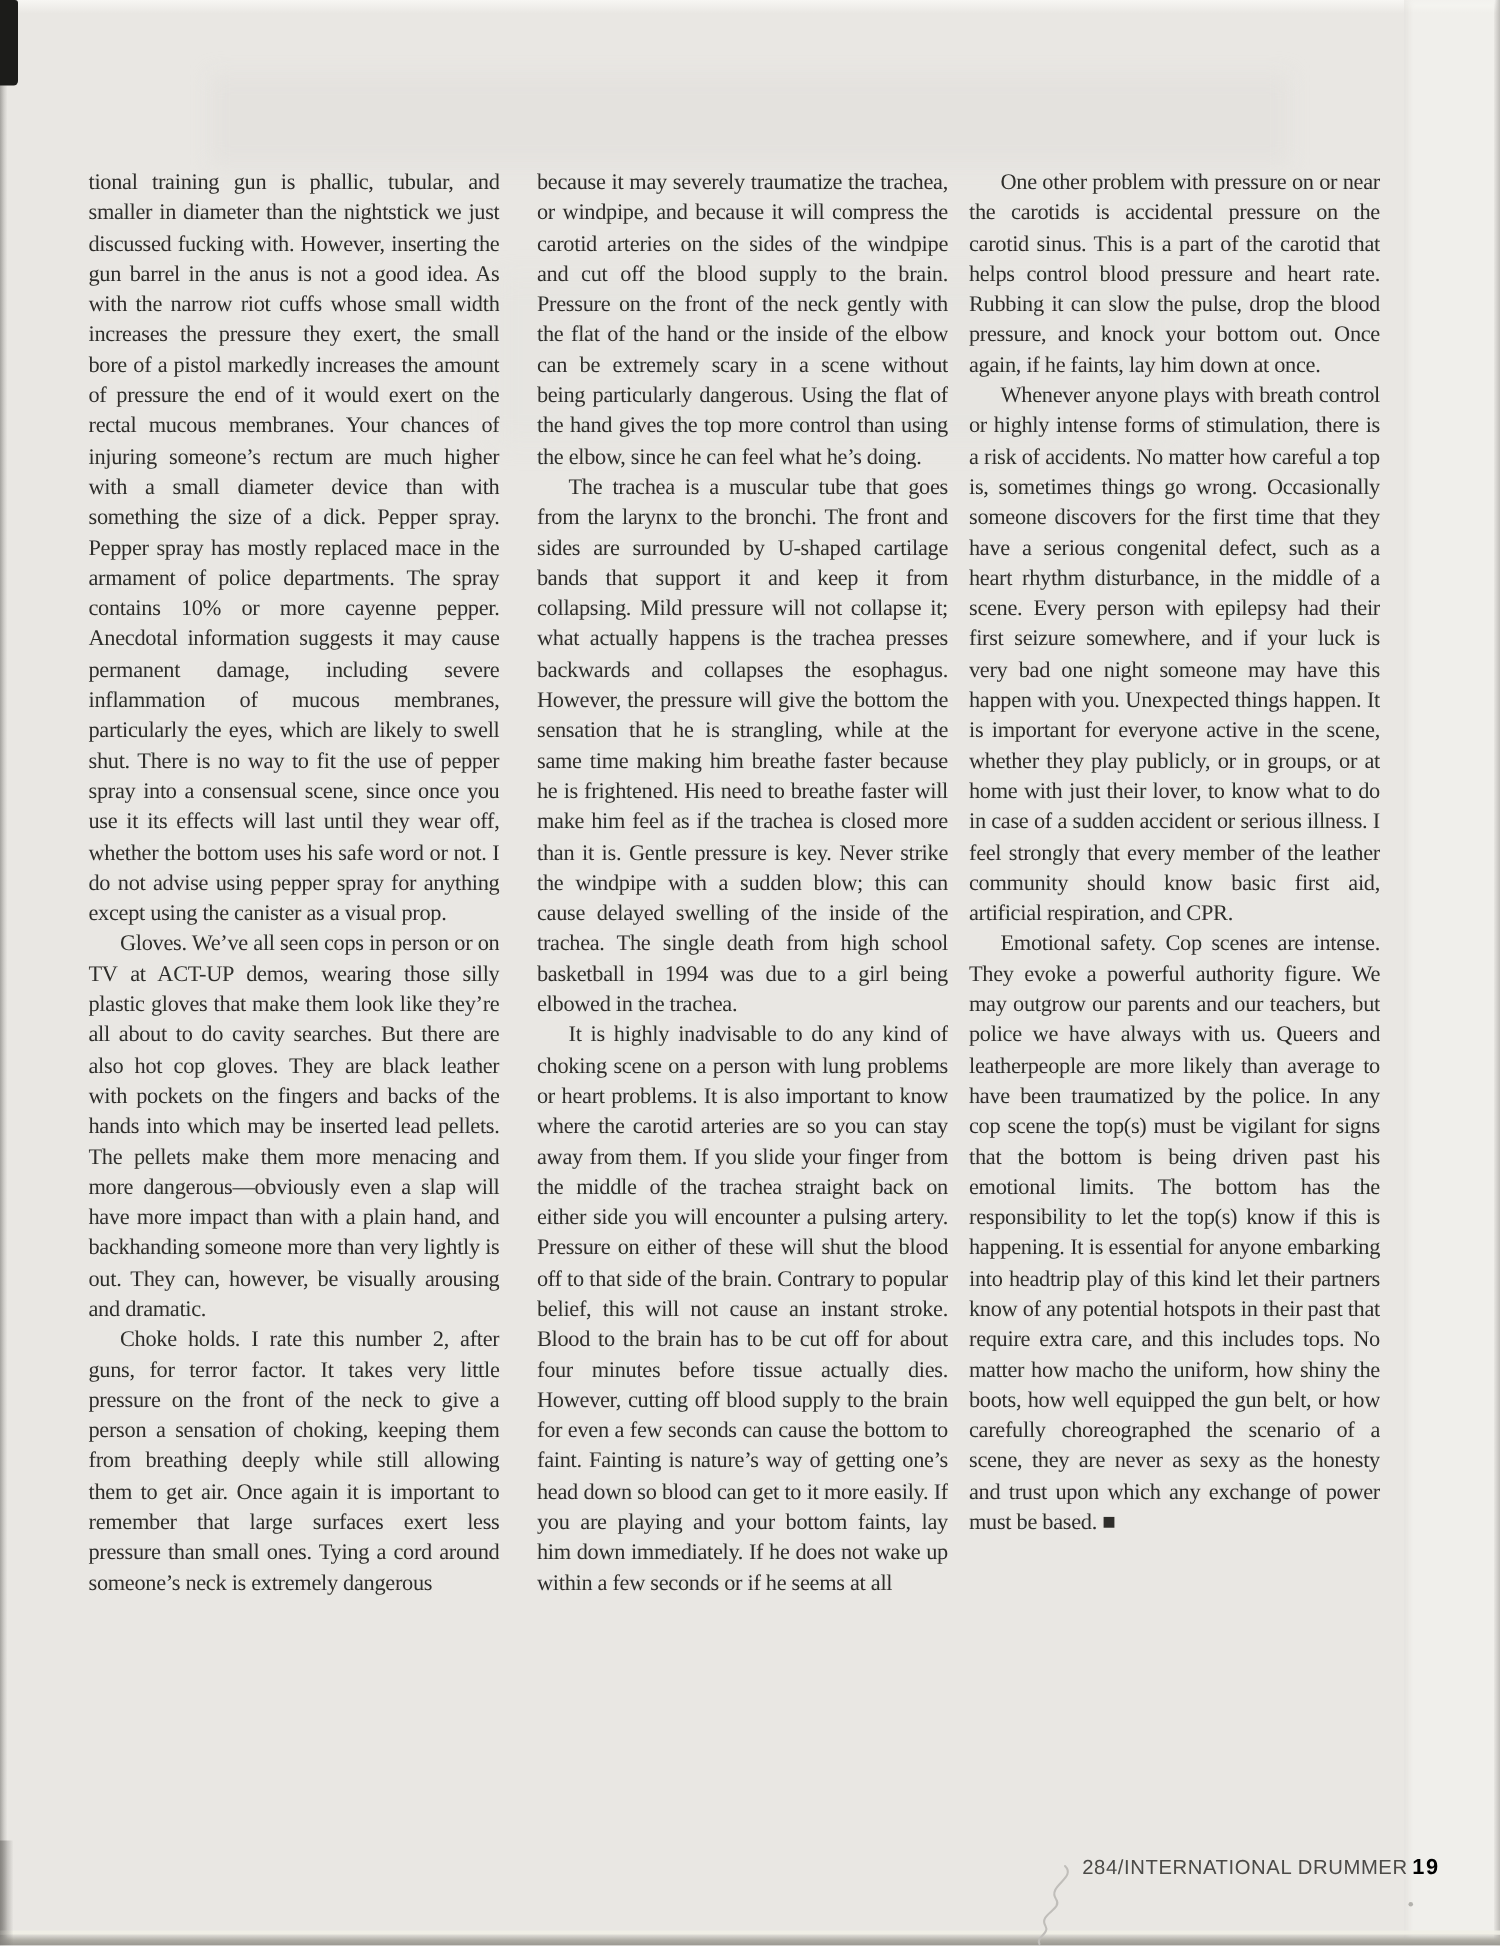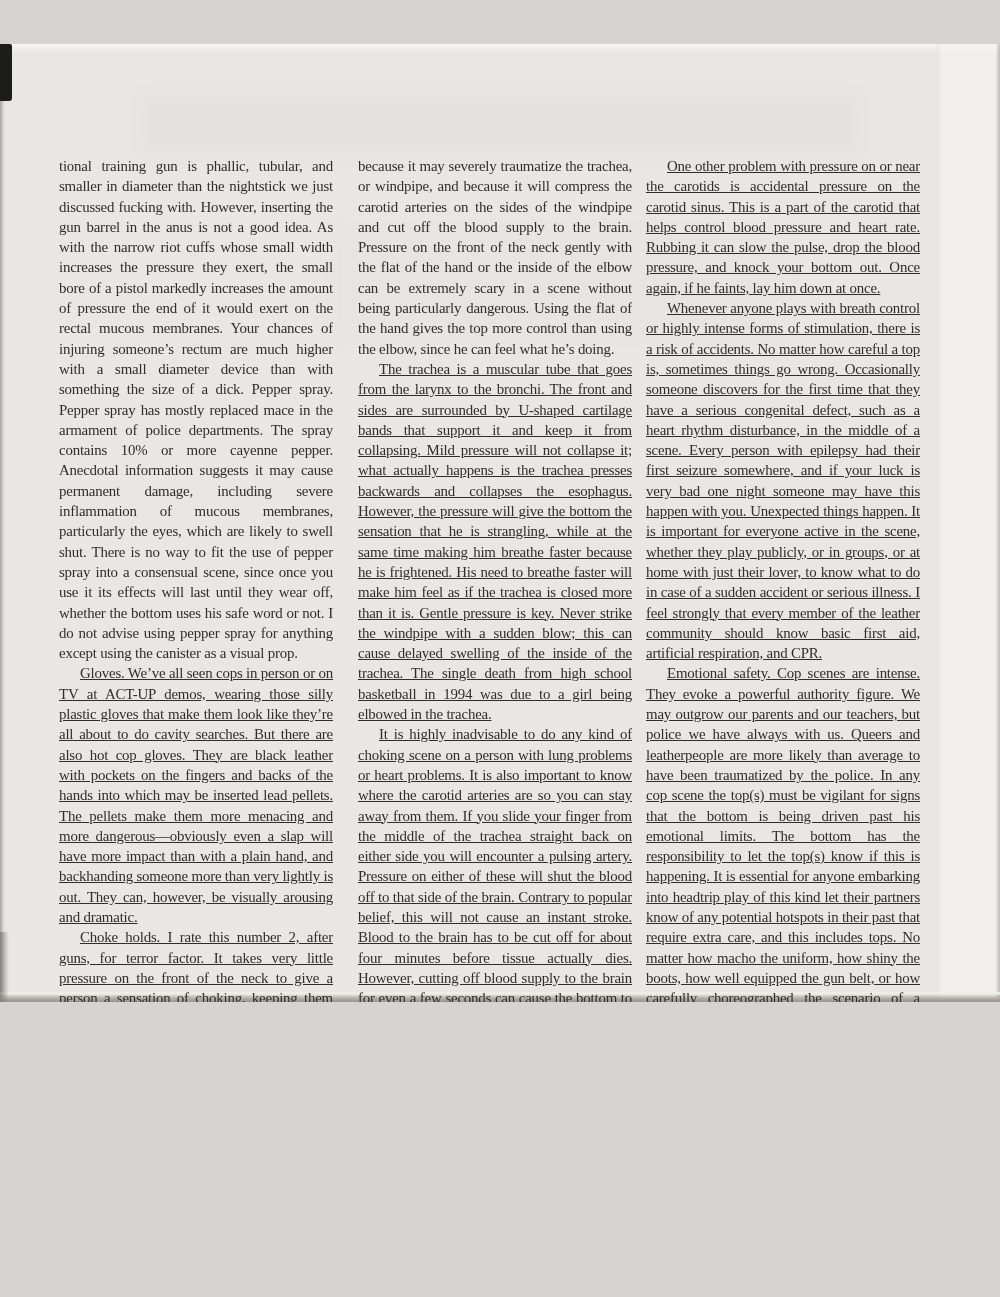--- a/index.html
+++ b/index.html
@@ -1,23 +1,22 @@
 <!DOCTYPE html>
 <html><head>
 <meta charset="utf-8">
 <title>Magazine Page</title>
 <style>
   html,body{margin:0;padding:0;background:#d6d4d0;}
   .page{
     position:relative;
-    width:1000px;height:958px;
+    width:1000px;height:1297px;
     background:#e9e7e3;
     overflow:hidden;
     font-family:"Liberation Serif",serif;
-    margin-top:44px;
   }
   
   .top-white{position:absolute;top:0;left:0;width:100%;height:9px;
     background:linear-gradient(180deg,#f7f6f3,rgba(247,246,243,0));}
   .edge-left{position:absolute;left:0;top:0;width:5px;height:100%;
     background:linear-gradient(90deg,#8f8d89,#c9c7c3 55%,rgba(201,199,195,0));opacity:.75;}
   .corner-bar{position:absolute;left:0;top:0;width:12px;height:57px;
     background:#1c1c1a;border-radius:0 2px 3px 0;}
   .edge-right{position:absolute;right:0;top:0;width:4px;height:100%;
     background:linear-gradient(270deg,#b3b1ad,rgba(179,177,173,0));opacity:.8;}
@@ -39,29 +38,29 @@
   
   .col{
     position:absolute;top:112px;width:274px;height:1102px;overflow:hidden;
     color:#2f2e2b;font-size:14.9px;line-height:20.3px;
     text-align:justify;letter-spacing:-0.2px;
   }
   .col-1{left:59px;}
   .col-2{left:358px;}
   .col-3{left:646px;}
   .para{margin:0;}
-  .para.ind{text-indent:21px;text-decoration:underline;}
+  .para.ind{text-indent:21px;}
 
   
   .footer{
     position:absolute;top:1237px;right:40px;
     font-family:"Liberation Sans",sans-serif;
     font-size:13.5px;color:#4b4a47;letter-spacing:0.4px;white-space:nowrap;
   }
-  .footer .pgnum{font-weight:bold;font-size:14.5px;color:#1d4ed8;letter-spacing:1.2px;margin-left:3px;}
+  .footer .pgnum{font-weight:bold;font-size:14.5px;color:#000000;letter-spacing:1.2px;margin-left:3px;}
   .penmark{position:absolute;left:684px;top:1242px;}
 </style>
 </head>
 <body>
 
 <div class="page">
 
   <div class="ghost"></div>
   <div class="ghost2"></div>
   <div class="top-white"></div>

